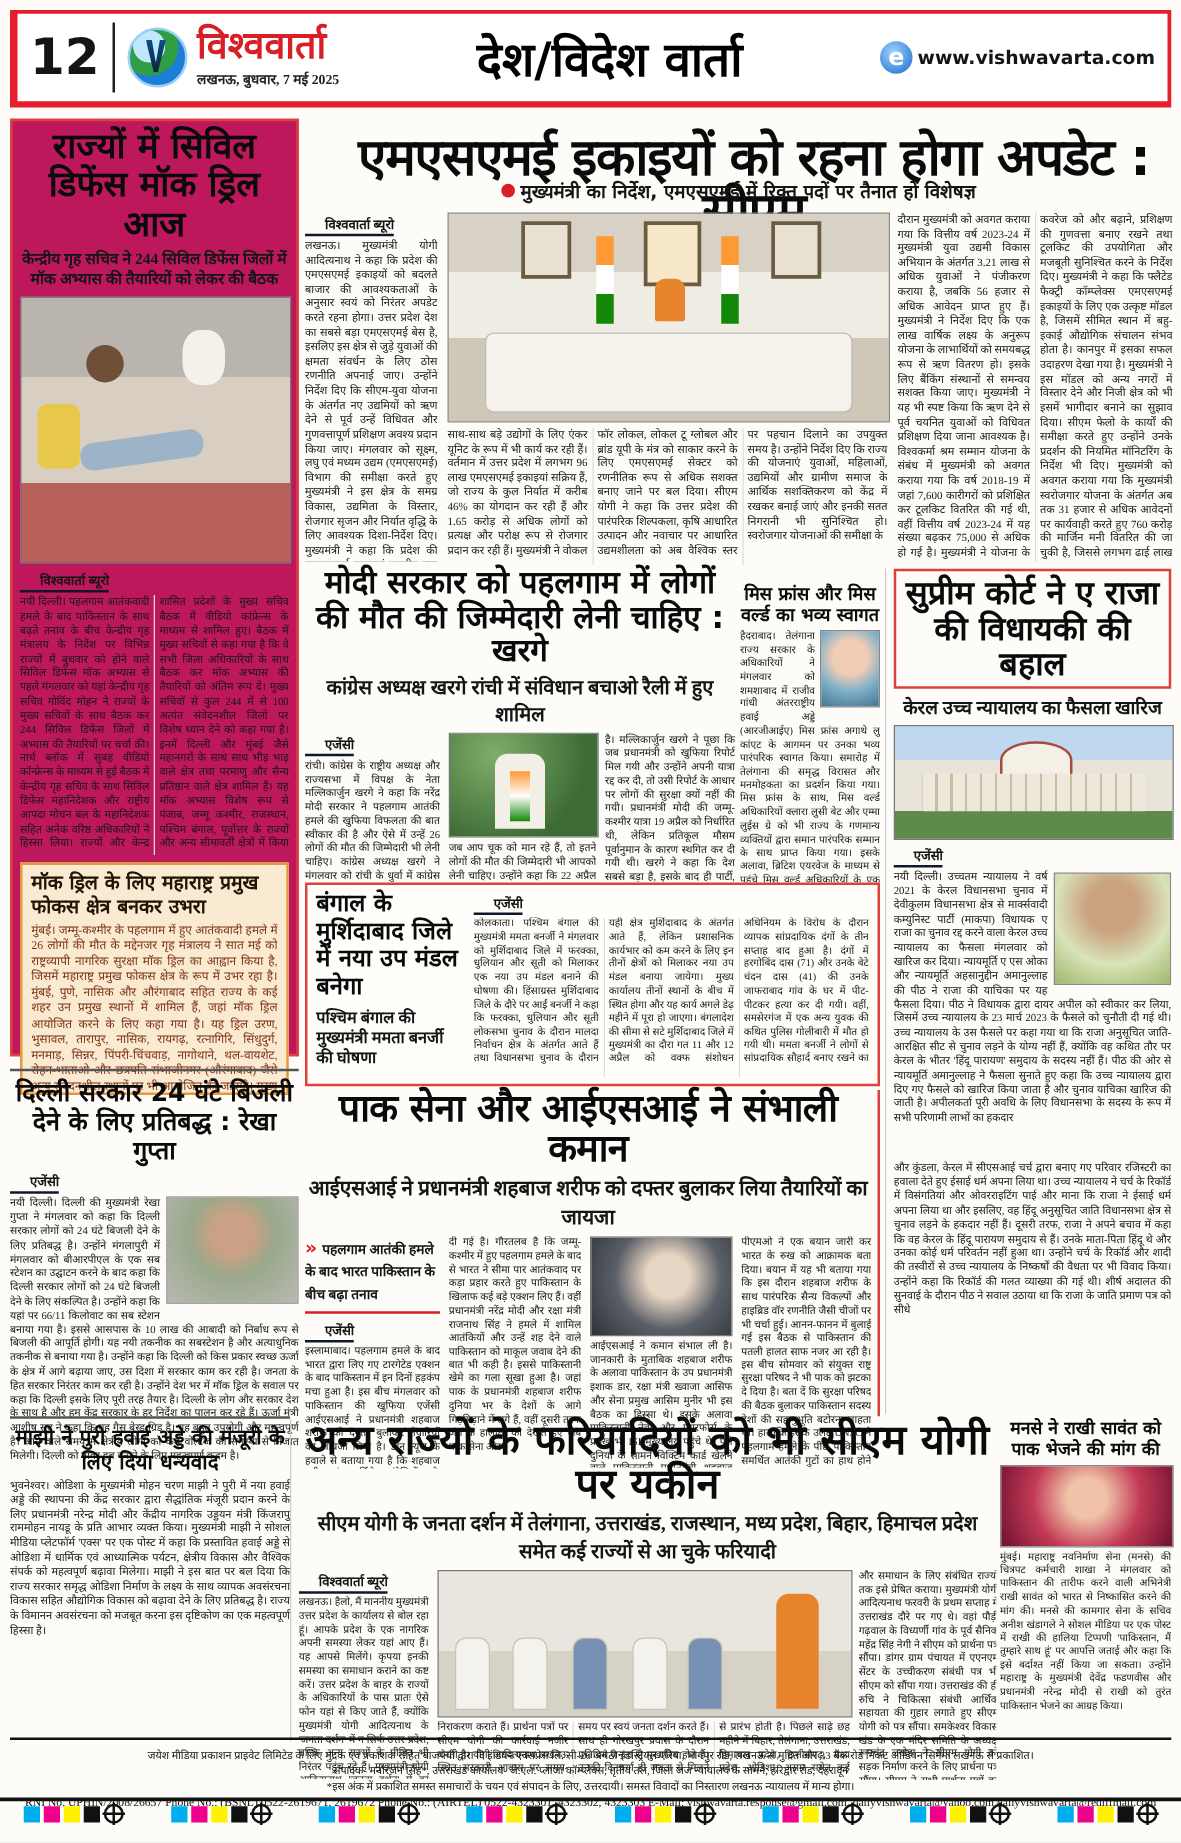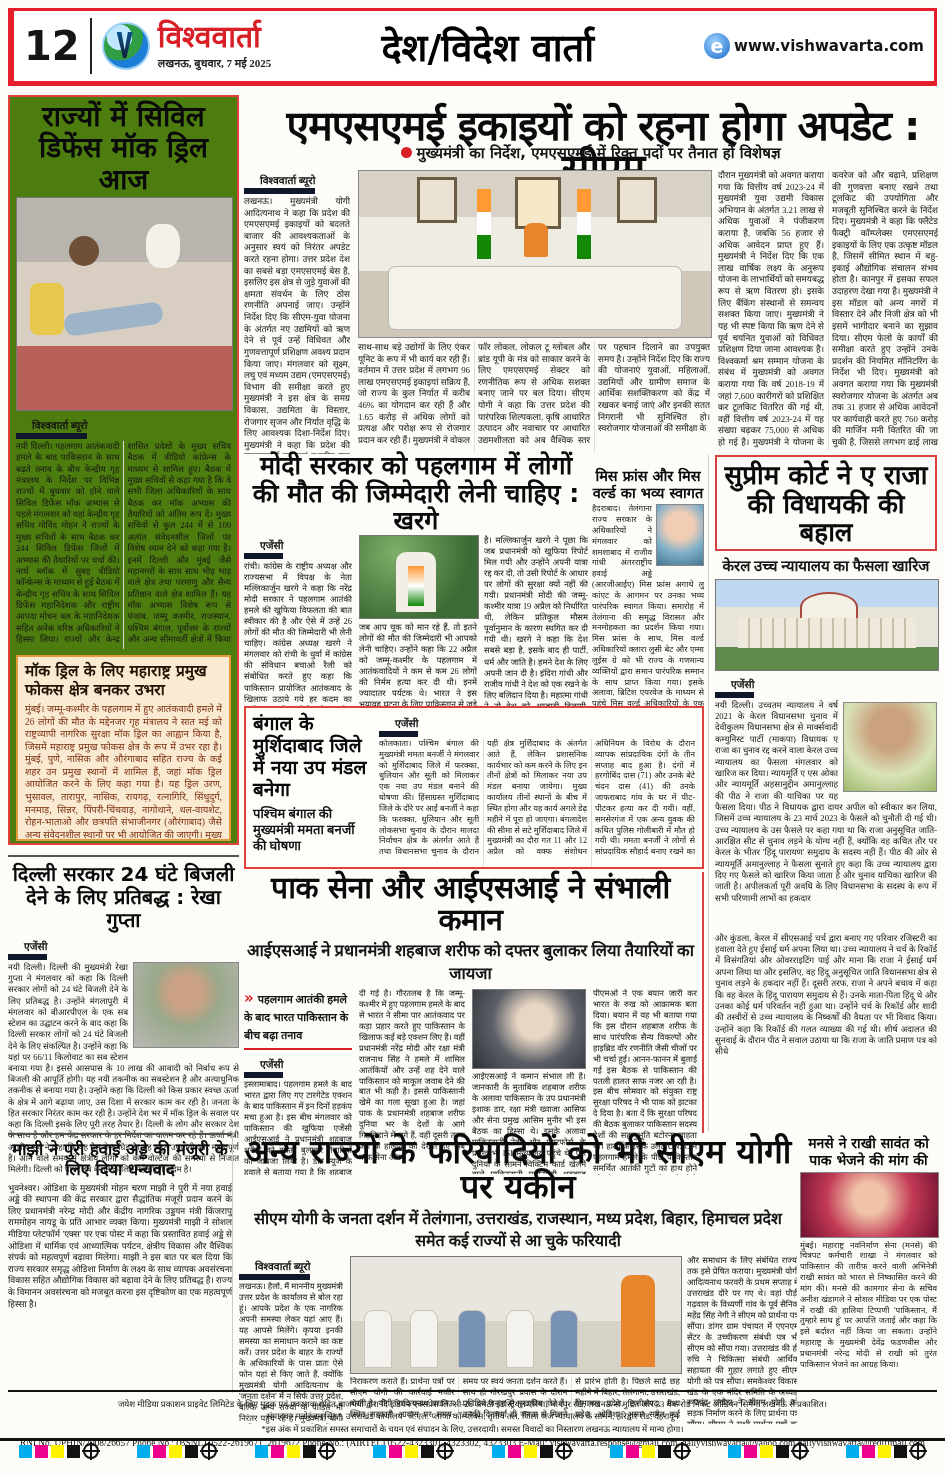--- a/index.html
+++ b/index.html
@@ -1,42 +1,42 @@
 <!DOCTYPE html>
 <html><head>
 <meta charset="utf-8">
 <style>
   html,body{margin:0;padding:0;background:#e9e7e0;}
   .page{position:relative;width:945px;height:1474px;background:#fdfcf8;margin:0 auto;
         font-family:"Liberation Serif","DejaVu Serif",serif;color:#151515;overflow:hidden;}
   .abs{position:absolute;}
   .hd{font-family:"DejaVu Sans","Liberation Sans",sans-serif;font-weight:700;color:#0a0a0a;}
   .body-txt{font-size:9px;line-height:1.32;text-align:justify;overflow:hidden;}
-  .byline{font-weight:700;font-size:10.5px;border-bottom:6px solid #0f172a;display:inline-block;padding-bottom:1px;margin-bottom:2px;padding-left:16px;}
+  .byline{font-weight:700;font-size:10.5px;border-bottom:2px solid #0f172a;display:inline-block;padding-bottom:1px;margin-bottom:2px;padding-left:16px;}
   .cols2{column-count:2;column-gap:8px;column-rule:1px solid #ddd;}
   .cols3{column-count:3;column-gap:8px;column-rule:1px solid #ddd;}
   .photo{background:#cfc9bd;position:relative;overflow:hidden;}
   
   .header{left:8px;top:8px;width:929px;height:78px;border:3px solid #e41e2b;border-left-width:6px;border-bottom-width:5px;
           display:flex;align-items:center;padding:14px 10px;box-sizing:border-box;background:#fff;}
   .pageno{font-family:"DejaVu Sans",sans-serif;font-size:40px;font-weight:700;line-height:1;padding-right:10px;}
   .vbar{width:2px;height:56px;background:#222;margin-right:10px;}
   .logo-globe{width:44px;height:44px;border-radius:50%;
       background:radial-gradient(circle at 35% 30%,#bfe8ff 0 30%,#2f9e44 31% 55%,#1c7ed6 56% 100%);
       border:2px solid #9ad0f5;margin-right:8px;position:relative;}
   .logo-globe:before{content:"";position:absolute;left:13px;top:8px;width:16px;height:26px;
       background:linear-gradient(180deg,#0b4f8a,#123);clip-path:polygon(0 0,30% 0,50% 70%,70% 0,100% 0,60% 100%,40% 100%);}
   .masthead{font-family:"DejaVu Sans",sans-serif;font-weight:800;font-size:30px;color:#d81f26;line-height:1;}
   .dateline{font-size:11px;font-weight:700;color:#222;margin-top:3px;}
   .section-title{font-family:"DejaVu Sans",sans-serif;font-weight:800;font-size:38px;flex:1;text-align:center;color:#000;}
   .site{display:flex;align-items:center;gap:4px;font-family:"DejaVu Sans",sans-serif;font-weight:700;font-size:15px;}
   .e-icon{width:26px;height:26px;border-radius:50%;background:radial-gradient(circle at 40% 35%,#9fd3ff,#1668c7);
       color:#fff;font-family:"DejaVu Sans",sans-serif;font-weight:800;font-size:19px;line-height:26px;text-align:center;}
   
-  .left-box{left:8px;top:95px;width:231px;height:750px;border:2px solid #e0413d;box-sizing:border-box;padding:4px 6px;background:#4d7c0f;}
+  .left-box{left:8px;top:95px;width:231px;height:750px;border:2px solid #e0413d;box-sizing:border-box;padding:4px 6px;background:#be185d;}
   .cd-headline{font-size:28px;line-height:1.12;text-align:center;}
   .cd-sub{font-size:12.5px;font-weight:700;text-align:center;line-height:1.25;margin:5px 0 6px;}
   .maha-box{margin-top:6px;background:#fbead2;border:2px solid #e49a3c;padding:5px 7px;height:186px;box-sizing:border-box;overflow:hidden;}
   .maha-box h3{margin:0 0 4px;font-size:15.5px;line-height:1.2;color:#201505;}
   .maha-box .body-txt{color:#7c3415;font-size:9.5px;}
   
   .main-headline{left:244px;top:93px;width:694px;font-size:41px;line-height:1.05;text-align:center;letter-spacing:-1px;}
   .bullets{left:244px;top:142px;width:694px;font-size:15px;font-weight:700;font-family:"DejaVu Sans",sans-serif;display:flex;gap:10px;justify-content:center;align-items:center;}
   .dot{width:11px;height:11px;border-radius:50%;background:#d81f26;display:inline-block;flex:0 0 auto;margin-right:4px;}
   .bullet-item{display:flex;align-items:center;}
@@ -146,20 +146,21 @@
     </div>
     <div class="section-title">देश/विदेश वार्ता</div>
     <div class="site">
       <span class="e-icon">e</span>
       <span>www.vishwavarta.com</span>
     </div>
   </div>
 
   <div class="abs left-box">
     <div class="hd cd-headline">राज्यों में सिविल डिफेंस मॉक ड्रिल आज</div>
+    <div class="cd-sub">केन्द्रीय गृह सचिव ने 244 सिविल डिफेंस जिलों में मॉक अभ्यास की तैयारियों को लेकर की बैठक</div>
     <div class="photo cd-photo">
       <div class="vest"></div>
         <div class="h1c"></div>
         <div class="h2c"></div>
         <div class="lying"></div>
     </div>
     <div class="byline">विश्ववार्ता ब्यूरो</div>
     <div class="body-txt cols2" style="height:208px;font-size:8.6px;">नयी दिल्ली। पहलगाम आतंकवादी हमले के बाद पाकिस्तान के साथ बढ़ते तनाव के बीच केन्द्रीय गृह मंत्रालय के निर्देश पर विभिन्न राज्यों में बुधवार को होने वाले सिविल डिफेंस मॉक अभ्यास से पहले मंगलवार को यहां केन्द्रीय गृह सचिव गोविंद मोहन ने राज्यों के मुख्य सचिवों के साथ बैठक कर 244 सिविल डिफेंस जिलों में अभ्यास की तैयारियों पर चर्चा की। नार्थ ब्लॉक में सुबह वीडियो कॉन्फ्रेन्स के माध्यम से हुई बैठक में केन्द्रीय गृह सचिव के साथ सिविल डिफेंस महानिदेशक और राष्ट्रीय आपदा मोचन बल के महानिदेशक सहित अनेक वरिष्ठ अधिकारियों ने हिस्सा लिया। राज्यों और केन्द्र शासित प्रदेशों के मुख्य सचिव बैठक में वीडियो कांफ्रेन्स के माध्यम से शामिल हुए। बैठक में मुख्य सचिवों से कहा गया है कि वे सभी जिला अधिकारियों के साथ बैठक कर मॉक अभ्यास की तैयारियों को अंतिम रूप दें। मुख्य सचिवों से कुल 244 में से 100 अत्यंत संवेदनशील जिलों पर विशेष ध्यान देने को कहा गया है। इनमें दिल्ली और मुंबई जैसे महानगरों के साथ साथ भीड़ भाड़ वाले क्षेत्र तथा परमाणु और सैन्य प्रतिष्ठान वाले क्षेत्र शामिल हैं। यह मॉक अभ्यास विशेष रूप से पंजाब, जम्मू कश्मीर, राजस्थान, पश्चिम बंगाल, पूर्वोत्तर के राज्यों और अन्य सीमावर्ती क्षेत्रों में किया जायेगा। पाकिस्तान के साथ 1971 की लड़ाई के बाद देश में पहली बार इतने बड़े पैमाने पर मॉक अभ्यास किया जा रहा है। इसका मुख्य उद्देश्य किसी हमले की स्थिति में लोगों की सुरक्षा और बचाव तैयारियों को पुख्ता करना तथा लोगों को आकस्मिक स्थिति के लिए तैयार करना है। लोगों को हमले के समय सायरन बजने और ब्लैक आउट के बारे में बताया जाएगा। इसके साथ साथ लोगों को सुरक्षित स्थानों पर ले जाने और अन्य अभ्यास भी किये जाएँगे। इस दौरान दुश्मन को भ्रमित करने के लिए महत्वपूर्ण प्रतिष्ठानों को हमले के समय किसी तरह से ढकने जैसे अभ्यास भी किये जायेंगे।</div>
     <div class="maha-box">
       <h3 class="hd">मॉक ड्रिल के लिए महाराष्ट्र प्रमुख फोकस क्षेत्र बनकर उभरा</h3>
@@ -191,20 +192,21 @@
       </div>
       <div class="body-txt cols3" style="height:110px;margin-top:4px;font-size:8.8px;">साथ-साथ बड़े उद्योगों के लिए एंकर यूनिट के रूप में भी कार्य कर रही हैं। वर्तमान में उत्तर प्रदेश में लगभग 96 लाख एमएसएमई इकाइयां सक्रिय हैं, जो राज्य के कुल निर्यात में करीब 46% का योगदान कर रही हैं और 1.65 करोड़ से अधिक लोगों को प्रत्यक्ष और परोक्ष रूप से रोजगार प्रदान कर रही हैं। मुख्यमंत्री ने वोकल फॉर लोकल, लोकल टू ग्लोबल और ब्रांड यूपी के मंत्र को साकार करने के लिए एमएसएमई सेक्टर को रणनीतिक रूप से अधिक सशक्त बनाए जाने पर बल दिया। सीएम योगी ने कहा कि उत्तर प्रदेश की पारंपरिक शिल्पकला, कृषि आधारित उत्पादन और नवाचार पर आधारित उद्यमशीलता को अब वैश्विक स्तर पर पहचान दिलाने का उपयुक्त समय है। उन्होंने निर्देश दिए कि राज्य की योजनाएं युवाओं, महिलाओं, उद्यमियों और ग्रामीण समाज के आर्थिक सशक्तिकरण को केंद्र में रखकर बनाई जाएं और इनकी सतत निगरानी भी सुनिश्चित हो। स्वरोजगार योजनाओं की समीक्षा के</div>
     </div>
     <div class="main-right">
       <div class="body-txt cols2" style="height:280px;font-size:8.8px;">दौरान मुख्यमंत्री को अवगत कराया गया कि वित्तीय वर्ष 2023-24 में मुख्यमंत्री युवा उद्यमी विकास अभियान के अंतर्गत 3.21 लाख से अधिक युवाओं ने पंजीकरण कराया है, जबकि 56 हजार से अधिक आवेदन प्राप्त हुए हैं। मुख्यमंत्री ने निर्देश दिए कि एक लाख वार्षिक लक्ष्य के अनुरूप योजना के लाभार्थियों को समयबद्ध रूप से ऋण वितरण हो। इसके लिए बैंकिंग संस्थानों से समन्वय सशक्त किया जाए। मुख्यमंत्री ने यह भी स्पष्ट किया कि ऋण देने से पूर्व चयनित युवाओं को विधिवत प्रशिक्षण दिया जाना आवश्यक है। विश्वकर्मा श्रम सम्मान योजना के संबंध में मुख्यमंत्री को अवगत कराया गया कि वर्ष 2018-19 में जहां 7,600 कारीगरों को प्रशिक्षित कर टूलकिट वितरित की गई थी, वहीं वित्तीय वर्ष 2023-24 में यह संख्या बढ़कर 75,000 से अधिक हो गई है। मुख्यमंत्री ने योजना के कवरेज को और बढ़ाने, प्रशिक्षण की गुणवत्ता बनाए रखने तथा टूलकिट की उपयोगिता और मजबूती सुनिश्चित करने के निर्देश दिए। मुख्यमंत्री ने कहा कि फ्लैटेड फैक्ट्री कॉम्प्लेक्स एमएसएमई इकाइयों के लिए एक उत्कृष्ट मॉडल है, जिसमें सीमित स्थान में बहु-इकाई औद्योगिक संचालन संभव होता है। कानपुर में इसका सफल उदाहरण देखा गया है। मुख्यमंत्री ने इस मॉडल को अन्य नगरों में विस्तार देने और निजी क्षेत्र को भी इसमें भागीदार बनाने का सुझाव दिया। सीएम फेलो के कार्यों की समीक्षा करते हुए उन्होंने उनके प्रदर्शन की नियमित मॉनिटरिंग के निर्देश भी दिए। मुख्यमंत्री को अवगत कराया गया कि मुख्यमंत्री स्वरोजगार योजना के अंतर्गत अब तक 31 हजार से अधिक आवेदनों पर कार्यवाही करते हुए 760 करोड़ की मार्जिन मनी वितरित की जा चुकी है, जिससे लगभग ढाई लाख रोजगार सृजित हुए हैं। मुख्यमंत्री ने कहा कि ग्रामीण एवं पिछड़े क्षेत्रों के युवाओं तक इन योजनाओं की पहुँच और अधिक व्यापक होनी चाहिए।</div>
     </div>
   </div>
 
   <div class="abs kharge">
     <div class="hd kh-headline">मोदी सरकार को पहलगाम में लोगों की मौत की जिम्मेदारी लेनी चाहिए : खरगे</div>
+    <div class="kh-sub">कांग्रेस अध्यक्ष खरगे रांची में संविधान बचाओ रैली में हुए शामिल</div>
     <div class="kh-body">
       <div style="width:108px;flex:0 0 auto;">
         <div class="byline">एजेंसी</div>
         <div class="body-txt" style="height:158px;font-size:8.4px;">रांची। कांग्रेस के राष्ट्रीय अध्यक्ष और राज्यसभा में विपक्ष के नेता मल्लिकार्जुन खरगे ने कहा कि नरेंद्र मोदी सरकार ने पहलगाम आतंकी हमले की खुफिया विफलता की बात स्वीकार की है और ऐसे में उन्हें 26 लोगों की मौत की जिम्मेदारी भी लेनी चाहिए। कांग्रेस अध्यक्ष खरगे ने मंगलवार को रांची के धुर्वा में कांग्रेस की संविधान बचाओ रैली को संबोधित करते हुए कहा कि पाकिस्तान प्रायोजित आतंकवाद के खिलाफ उठाये गये हर कदम का कांग्रेस समर्थन करेगी और कांग्रेस पार्टी सरकार के साथ खड़ी होगी। पहलगाम हमले में 26 लोगों की मौत पर खरगे ने कहा कि</div>
       </div>
       <div style="width:118px;flex:0 0 auto;">
         <div class="photo kh-photo"></div>
         <div class="body-txt" style="height:90px;font-size:8.4px;">जब आप चूक को मान रहे हैं, तो इतने लोगों की मौत की जिम्मेदारी भी आपको लेनी चाहिए। उन्होंने कहा कि 22 अप्रैल को जम्मू-कश्मीर के पहलगाम में आतंकवादियों ने कम से कम 26 लोगों की निर्मम हत्या कर दी थी। इनमें ज्यादातर पर्यटक थे। भारत ने इस भयावह घटना के लिए पाकिस्तान से जुड़े आतंकवादी समूहों को जिम्मेदार बताया</div>
       </div>
       <div style="flex:1;">

